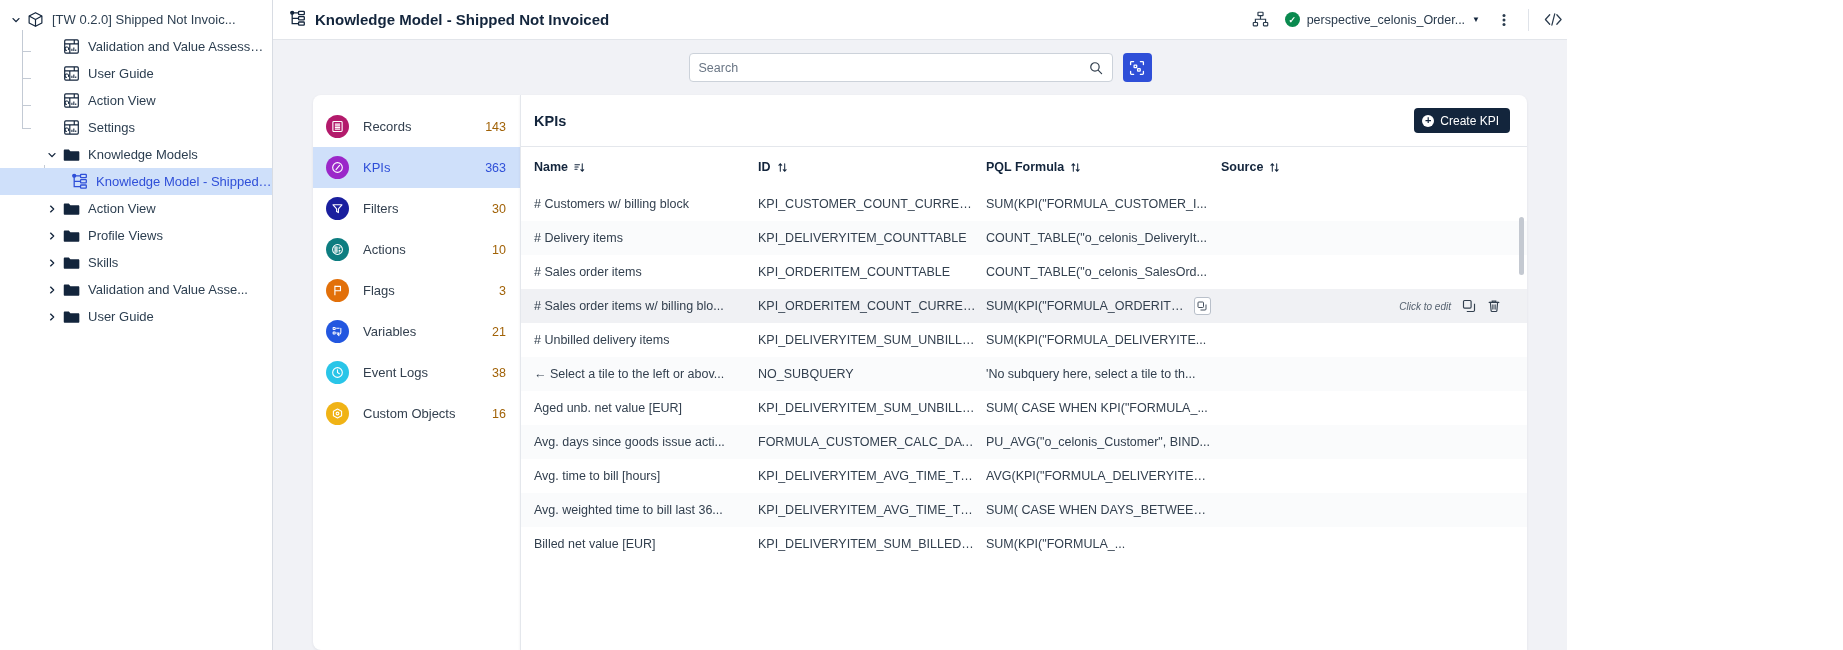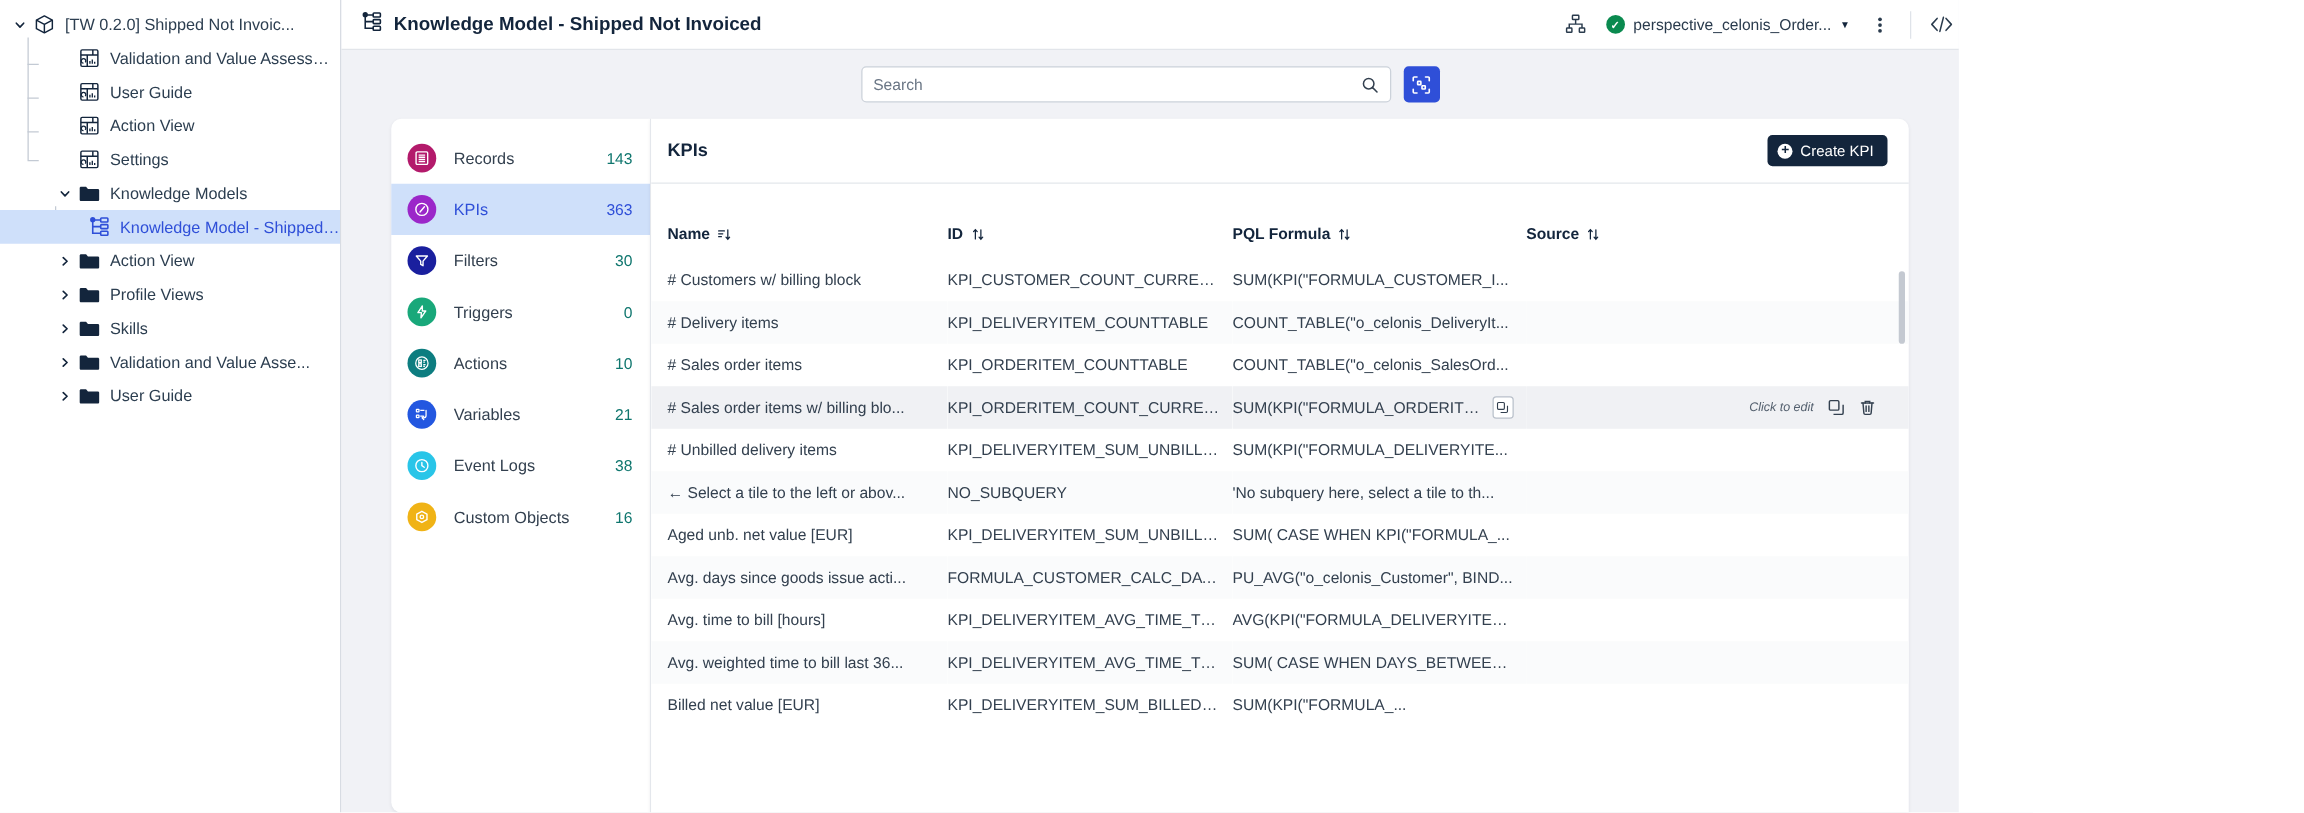--- a/index.html
+++ b/index.html
@@ -137,21 +137,21 @@
   .nav-item.active { background: #cfe0fa; }
   .nav-item.active .nav-label { color: #2f4fd8; }
   .nav-item.active .nav-count { color: #2f4fd8; }
   .nav-ico {
     width: 23px; height: 23px; border-radius: 50%;
     flex: 0 0 23px; margin-right: 14px;
     display: flex; align-items: center; justify-content: center;
     color: #fff;
   }
   .nav-label { flex: 1 1 auto; white-space: nowrap; overflow: hidden; text-overflow: ellipsis; }
-  .nav-count { font-size: 12.5px; color: #0f766e; }
+  .nav-count { font-size: 12.5px; color: #a16207; }
 
   .kpi-panel {
     flex: 1 1 auto; min-width: 0;
     background: #fff;
     border-left: 1px solid #e4e7ec;
     border-radius: 0 8px 0 0;
     display: flex; flex-direction: column;
     box-shadow: 0 1px 3px rgba(20,30,50,.07);
     position: relative;
   }
@@ -182,21 +182,21 @@
   .col-name { width: 237px; }
   .col-id { width: 228px; }
   .col-pql { width: 235px; }
   .col-src { width: auto; }
   .kpi-table th {
     text-align: left; font-size: 12.5px; font-weight: bold; color: #13253c;
     padding: 13px 10px 13px 0;
     white-space: nowrap;
   }
   .kpi-table th:first-child { padding-left: 13px; }
-  .th-inner { display: flex; align-items: center; gap: 6px; margin-top: 20px; }
+  .th-inner { display: flex; align-items: center; gap: 6px; }
   .kpi-table td {
     font-size: 12.5px; color: #33404f;
     padding: 0 10px 0 0;
     height: 34px;
     white-space: nowrap; overflow: hidden; text-overflow: ellipsis;
   }
   .kpi-table td:first-child { padding-left: 13px; }
   tr.alt td { background: #fafbfc; }
   tr.hovered td { background: #f0f1f4; }
   .table-scroll {
@@ -487,39 +487,40 @@
             <div class="nav-item">
               <span class="nav-ico" style="background: rgb(26, 31, 158);">
                 <svg width="13" height="13" viewBox="0 0 14 14" fill="none" stroke="#fff" stroke-width="1.2" stroke-linejoin="round">
                   <path d="M2.2 3h9.6L8 7.4v4L6 10.3V7.4z"></path>
                 </svg>
               </span>
               <span class="nav-label">Filters</span>
               <span class="nav-count">30</span>
             </div>
             <div class="nav-item">
-              <span class="nav-ico" style="background: rgb(25, 168, 122);">
-                <svg width="13" height="13" viewBox="0 0 14 14" fill="none" stroke="#fff" stroke-width="1.2" stroke-linejoin="round">
-                  <path d="M7.4 1.8 3.6 7.6h3L6.2 12.2 10.4 6.2h-3z"></path>
-                </svg>
-              </span>
-              <span class="nav-label">Triggers</span>
-              <span class="nav-count">0</span>
-            </div>
-            <div class="nav-item">
               <span class="nav-ico" style="background: rgb(13, 125, 128);">
                 <svg width="13" height="13" viewBox="0 0 14 14" fill="none" stroke="#fff" stroke-width="1.1">
                   <circle cx="7" cy="7" r="5.3"></circle>
                   <rect x="4.3" y="4.3" width="2.2" height="2.2"></rect>
                   <rect x="4.3" y="7.6" width="2.2" height="2.2"></rect>
                   <path d="M8.2 4.6h2M8.2 6.2h1.4M8.2 8.2h2M8.2 9.8h1.4"></path>
                 </svg>
               </span>
               <span class="nav-label">Actions</span>
               <span class="nav-count">10</span>
+            </div>
+            <div class="nav-item">
+              <span class="nav-ico" style="background: rgb(226, 112, 10);">
+                <svg width="13" height="13" viewBox="0 0 14 14" fill="none" stroke="#fff" stroke-width="1.2" stroke-linejoin="round">
+                  <path d="M4.2 1.9v10.3"></path>
+                  <path d="M4.2 2.6h6v4.6h-6"></path>
+                </svg>
+              </span>
+              <span class="nav-label">Flags</span>
+              <span class="nav-count">3</span>
             </div>
             <div class="nav-item">
               <span class="nav-ico" style="background: rgb(35, 87, 224);">
                 <svg width="13" height="13" viewBox="0 0 14 14" fill="none" stroke="#fff" stroke-width="1.1">
                   <rect x="2.3" y="2.6" width="2.2" height="2.2" rx=".3"></rect>
                   <rect x="2.3" y="7.6" width="2.2" height="2.2" rx=".3"></rect>
                   <path d="M5.6 3.6h3.6M5.6 8.6h2.6"></path>
                   <path d="M10.6 3.6v4.4a2 2 0 0 1-2 2H7.4" stroke-linecap="round"></path>
                   <path d="M8.6 8.6 7.2 10l1.4 1.4" stroke-linecap="round" stroke-linejoin="round"></path>
                 </svg>

